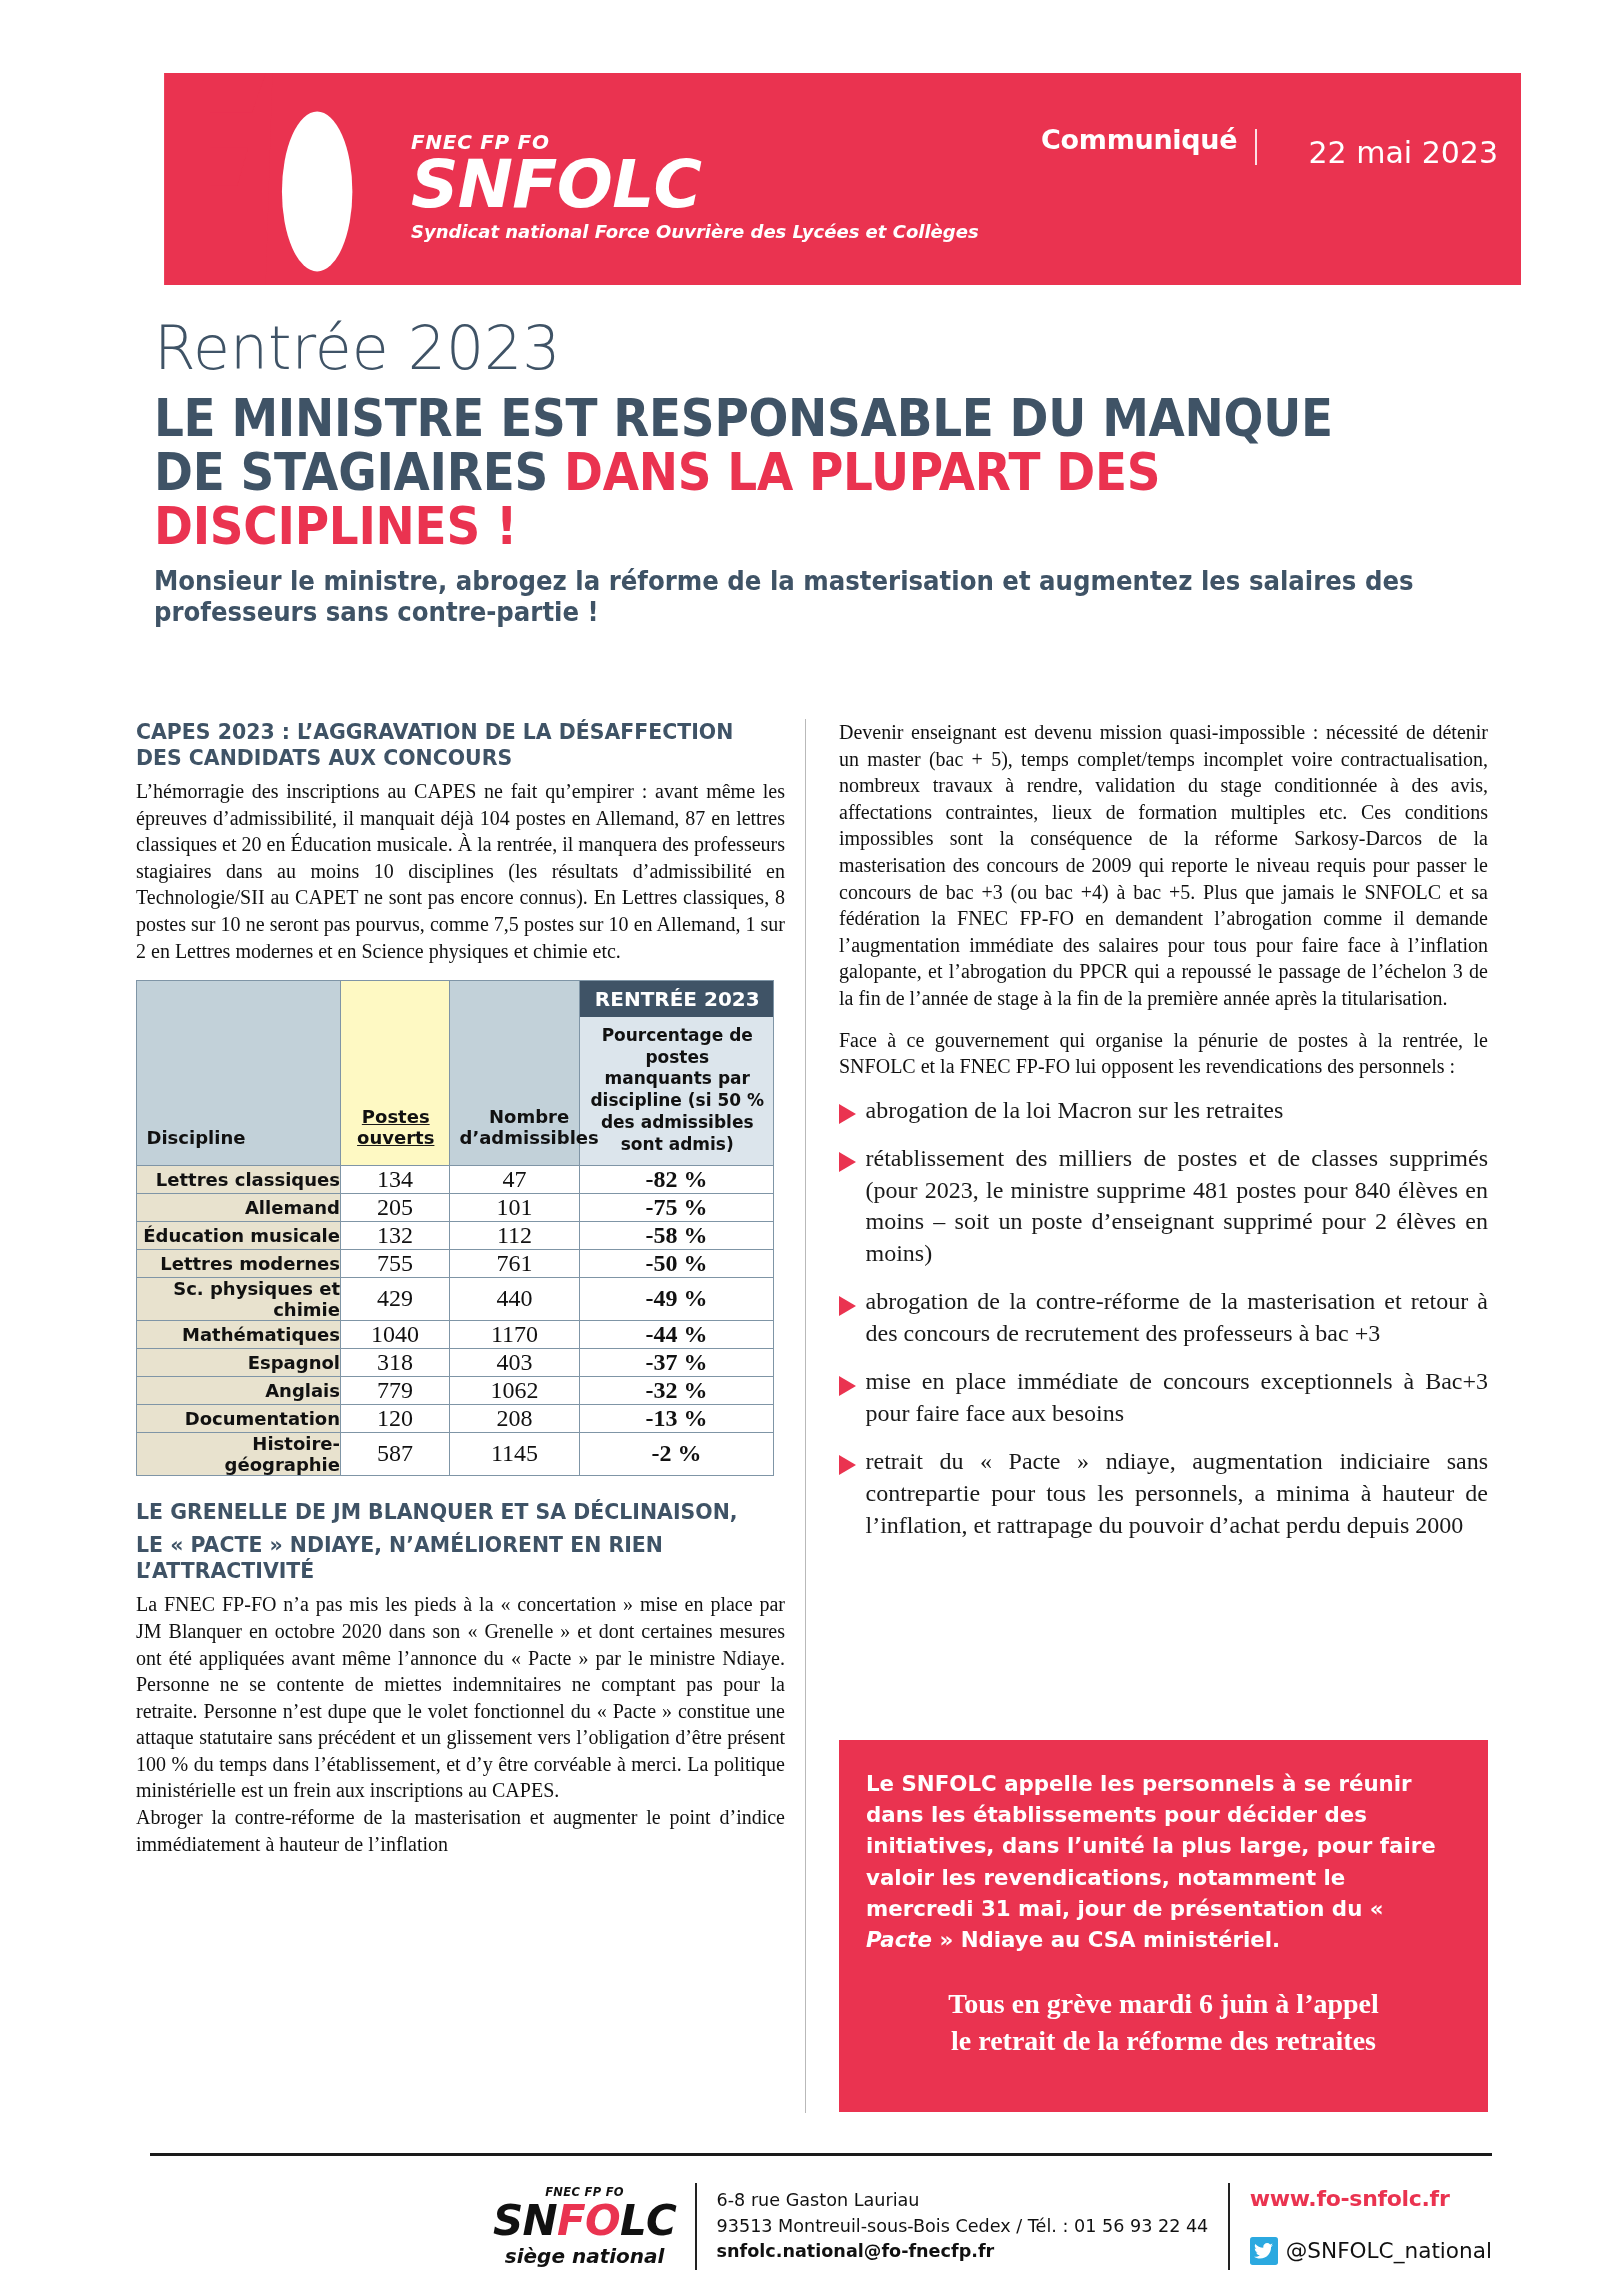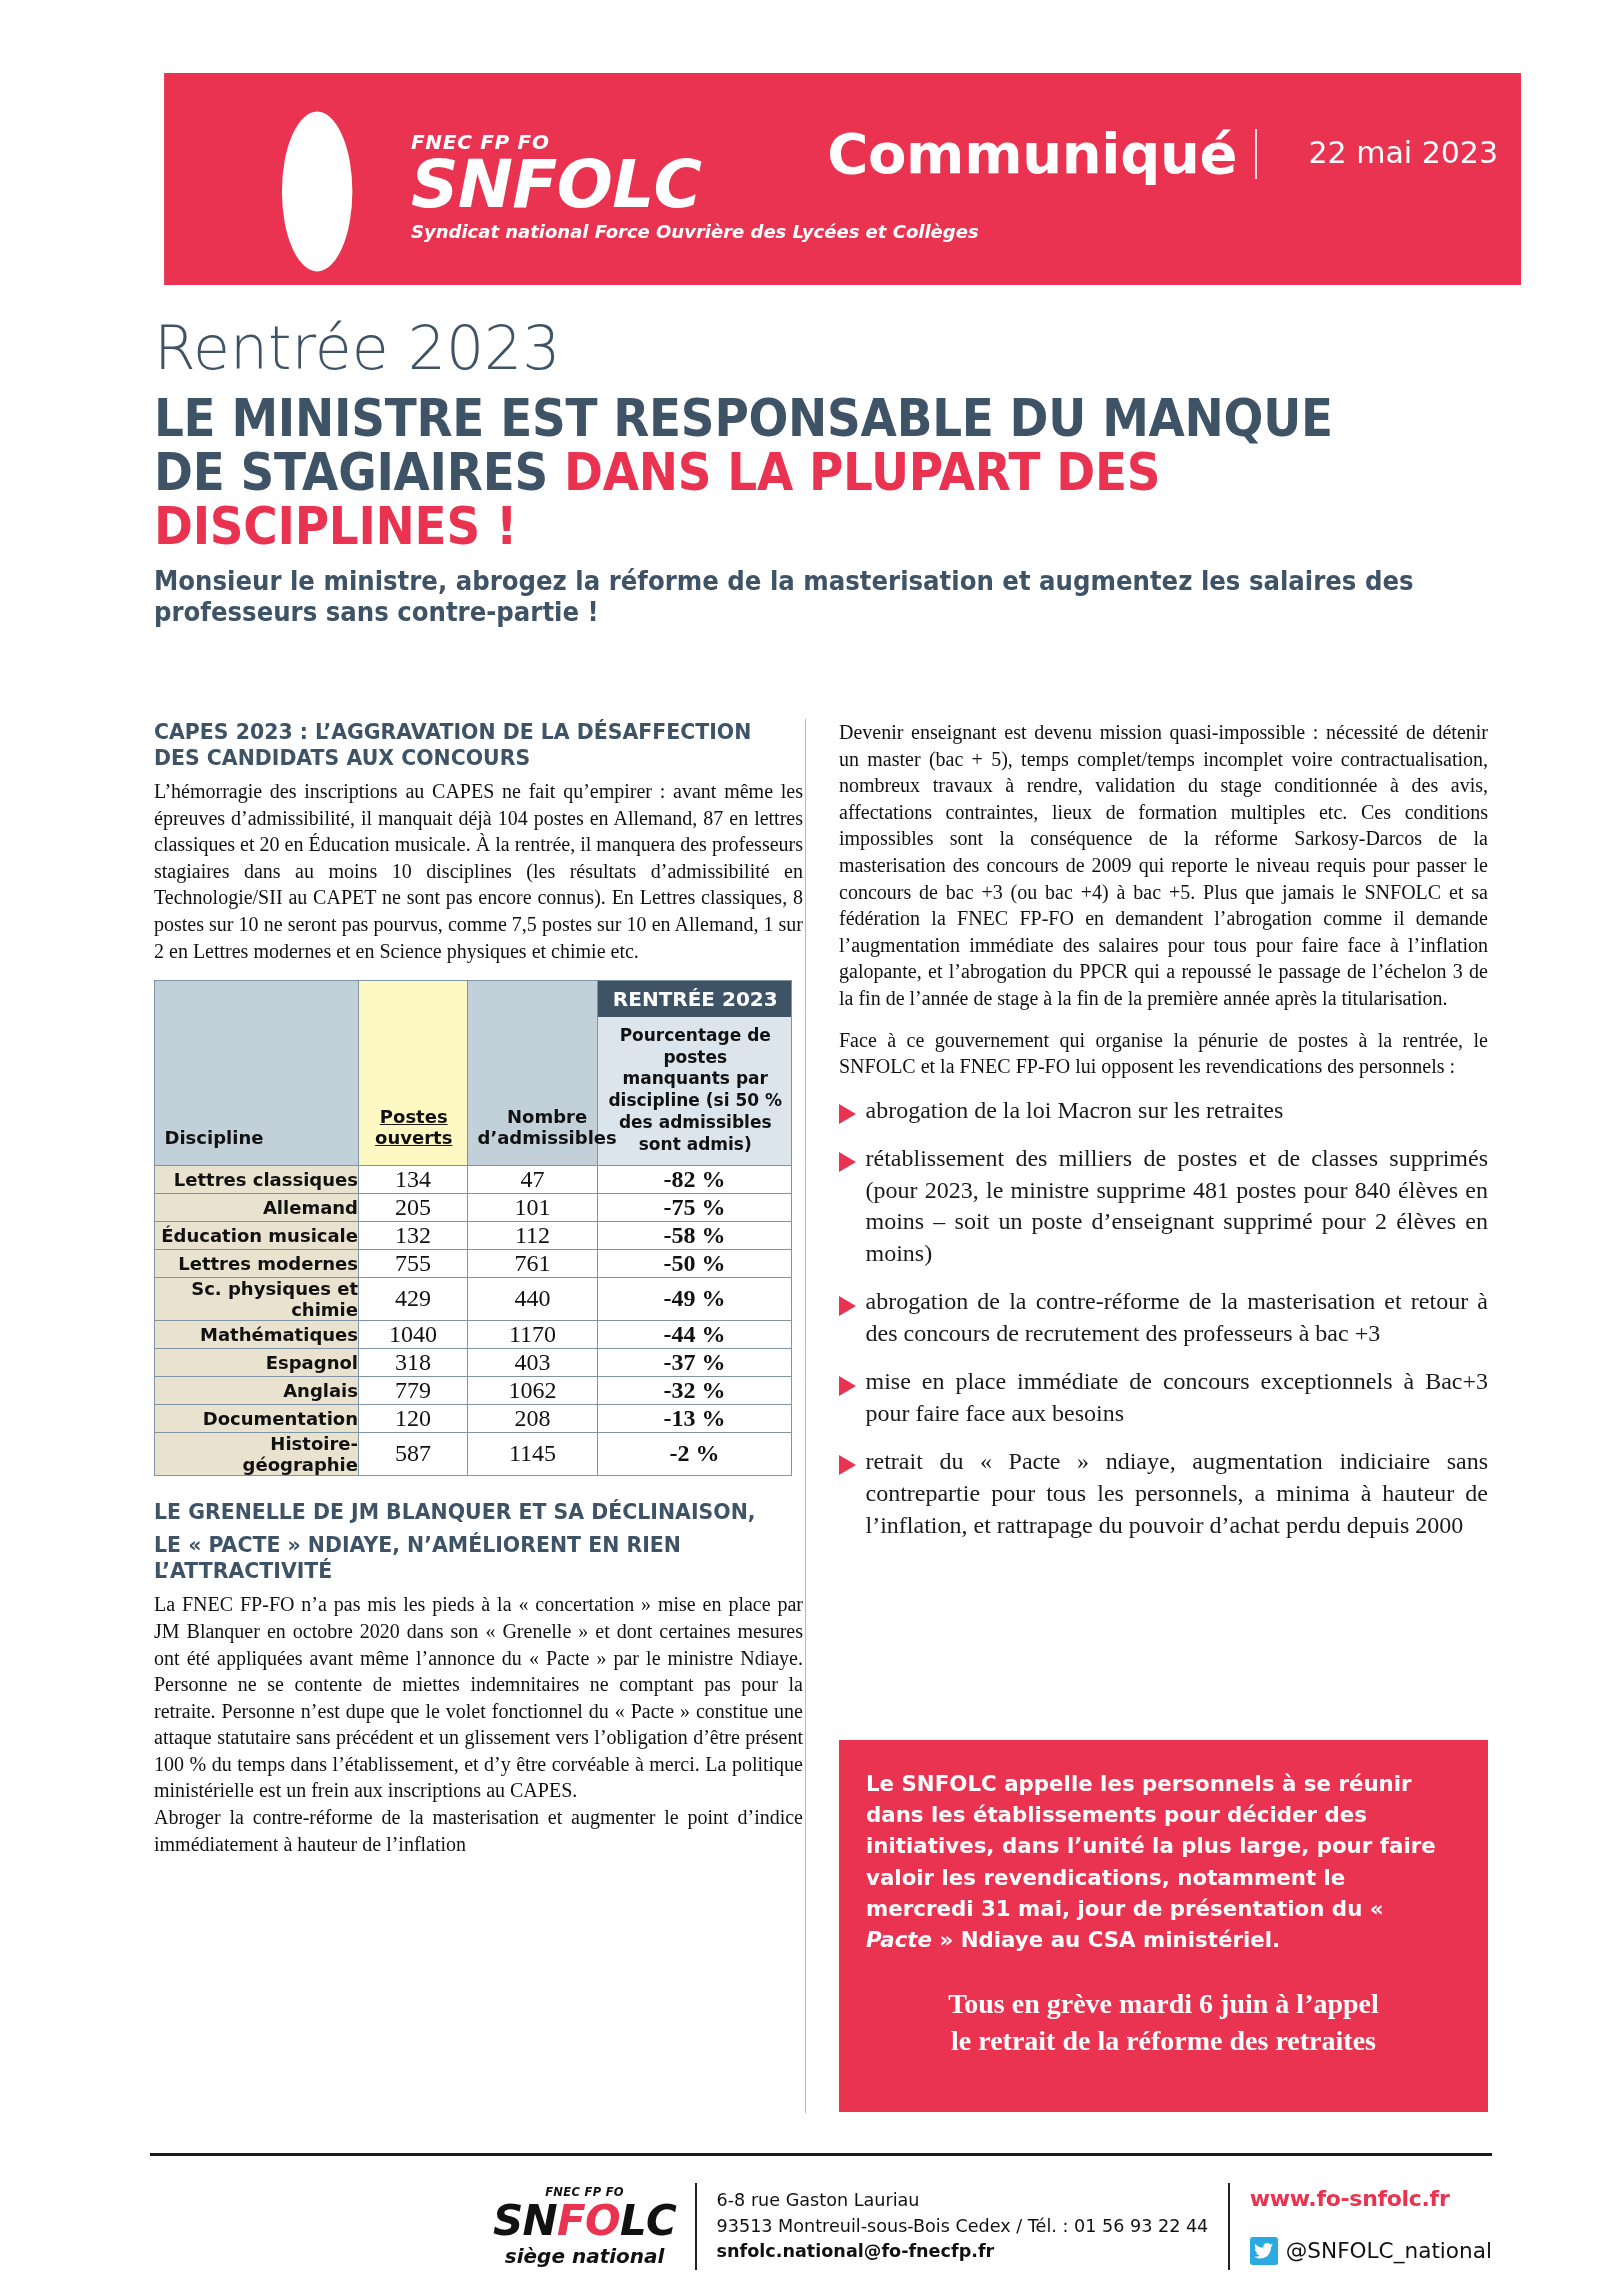--- a/index.html
+++ b/index.html
@@ -70,21 +70,21 @@
   .comm-wrap {
     position: absolute;
     right: 126px;
     top: 126px;
     display: flex;
     align-items: flex-start;
     color: #ffffff;
     font-family: "DejaVu Sans", sans-serif;
   }
   .comm-label {
-    font-size: 56px;
+    font-size: 27px;
     font-weight: bold;
     letter-spacing: -0.3px;
     line-height: 1;
     padding-right: 17.6px;
   }
   .comm-rule {
     width: 2px;
     align-self: stretch;
     background: #ffffff;
     opacity: .85;
@@ -130,21 +130,21 @@
     line-height: 1.22;
     margin: 12px 0 0 0;
     transform: scaleX(0.94);
     transform-origin: left center;
     width: 1407px;
   }
 
   
   .col-left {
     position: absolute;
-    left: 154px;
+    left: 136px;
     top: 719px;
     width: 649px;
   }
   .col-right {
     position: absolute;
     left: 839px;
     top: 719px;
     width: 649px;
   }
   .col-divider {

